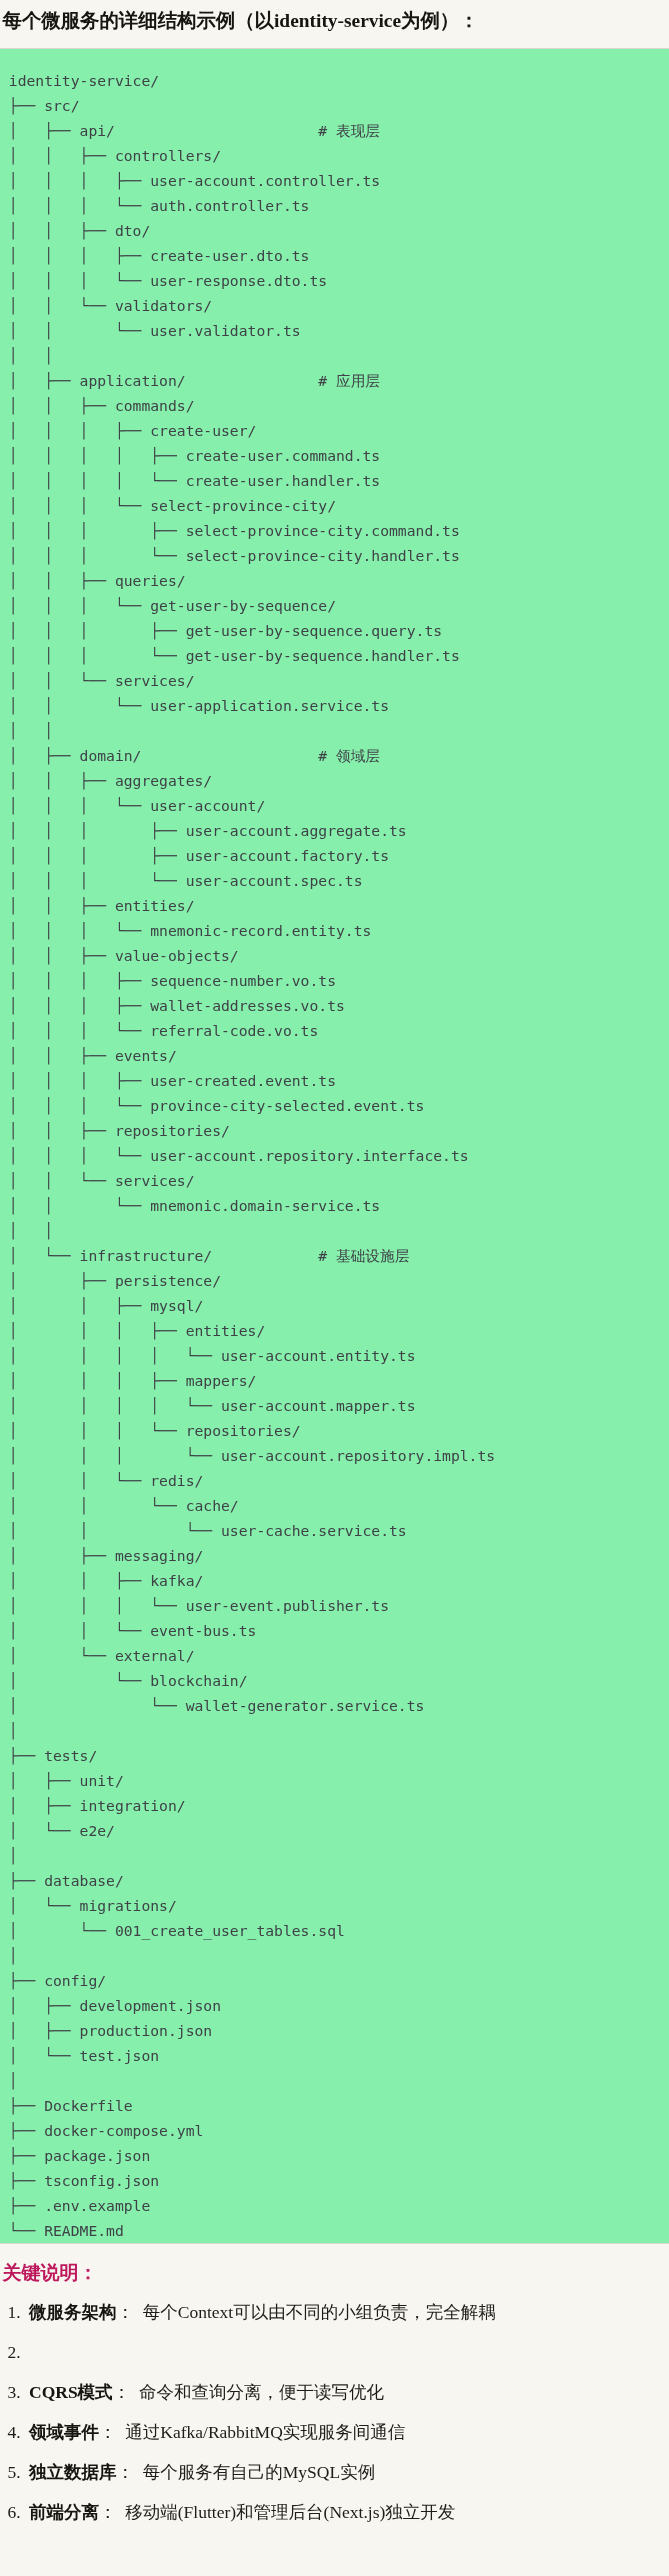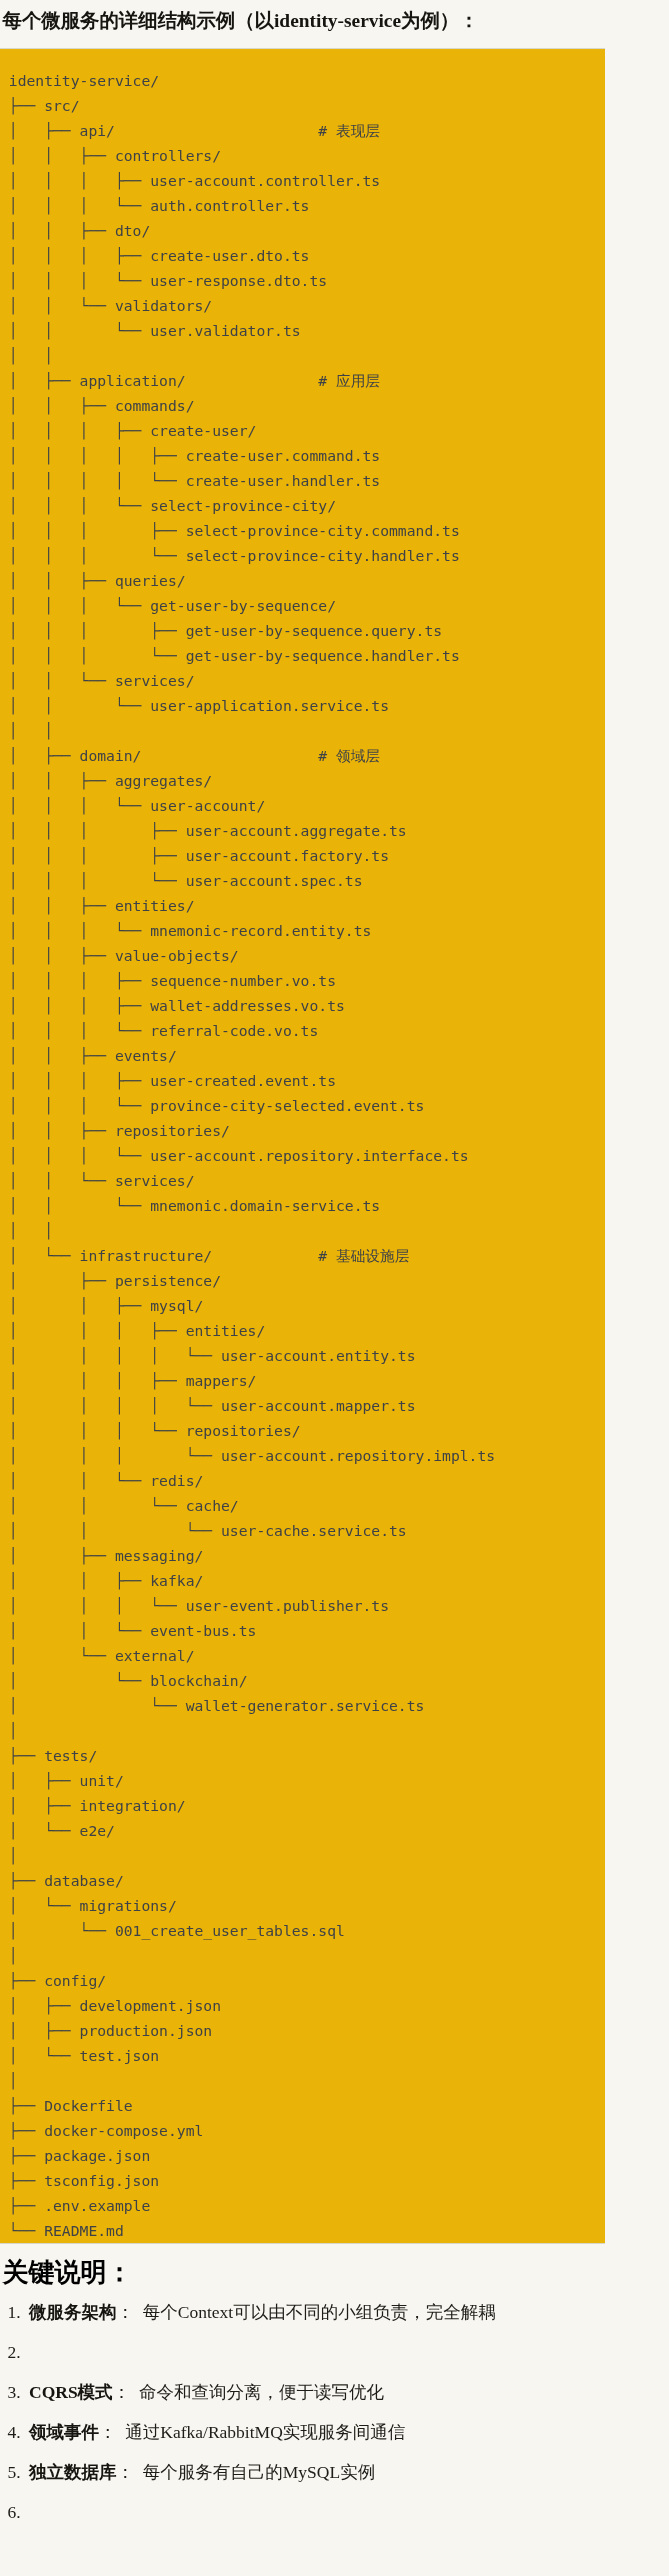--- a/index.html
+++ b/index.html
@@ -2,21 +2,21 @@
 <html lang="zh" style="font-size:10px"><head>
 <meta charset="utf-8">
 <style>
   html, body { margin: 0; padding: 0; }
   body {
     width: 669px;
     background: #f8f6f0;
     color: #1f1d17;
     font-family: "Liberation Serif", "DejaVu Serif", serif;
   }
-  .page { width: 605px; }
+  .page { width: 669px; }
 
   .doc-header { padding: 7.5px 2.5px 0 2.5px; }
   .doc-title {
     margin: 0;
     font-size: 19.4px;
     line-height: 25px;
     font-weight: 700;
     color: #17150f;
     letter-spacing: 0;
   }
@@ -24,36 +24,36 @@
   hr.rule {
     border: none;
     border-top: 1.3px solid #d9d6cc;
     margin: 15px 0 0 0;
   }
   hr.rule-bottom { margin: 0; }
 
   pre.tree {
     margin: 0;
     padding: 19px 0 0 8.8px;
-    background: #eab308;
+    background: #86efac;
     color: #3e4247;
     font-family: "DejaVu Sans Mono", "Liberation Mono", monospace;
     font-size: 14.7px;
     line-height: 25px;
     white-space: pre;
     overflow: hidden;
   }
 
   .notes { padding: 16.3px 2.5px 3.8px 2.5px; }
   .notes-heading {
     margin: 0 0 15px 0;
-    font-size: 26px;
+    font-size: 19px;
     line-height: 25px;
     font-weight: 700;
-    color: #000000;
+    color: #be185d;
   }
   ol.notes-list {
     margin: 0;
     padding: 0 0 0 5px;
     list-style: none;
   }
   ol.notes-list li {
     display: flex;
     align-items: baseline;
     margin: 0 0 15px 0;
@@ -189,19 +189,20 @@
       <li>
         <span class="note-num">4.</span>
         <span class="note-body"><span class="note-label">领域事件</span><span class="note-sep">：</span><span class="note-desc">通过Kafka/RabbitMQ实现服务间通信</span></span>
       </li>
       <li>
         <span class="note-num">5.</span>
         <span class="note-body"><span class="note-label">独立数据库</span><span class="note-sep">：</span><span class="note-desc">每个服务有自己的MySQL实例</span></span>
       </li>
       <li>
         <span class="note-num">6.</span>
+        <span class="note-body"><span class="note-label">前端分离</span><span class="note-sep">：</span><span class="note-desc">移动端(Flutter)和管理后台(Next.js)独立开发</span></span>
       </li>
     </ol>
 
   </section>
 
 </div>
 
 
 </body></html>

